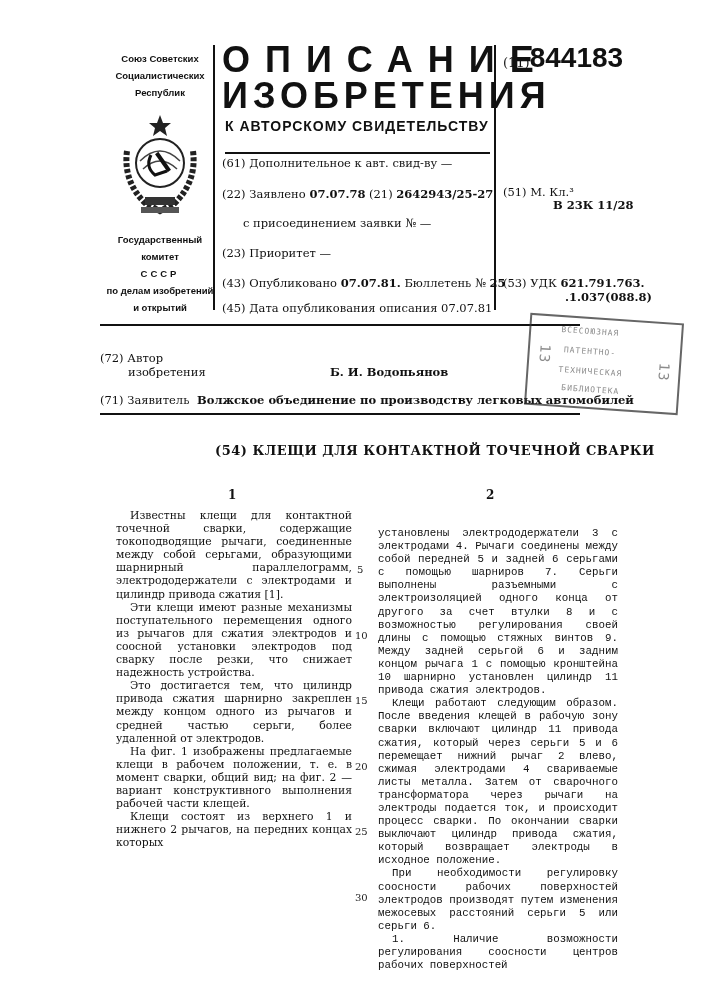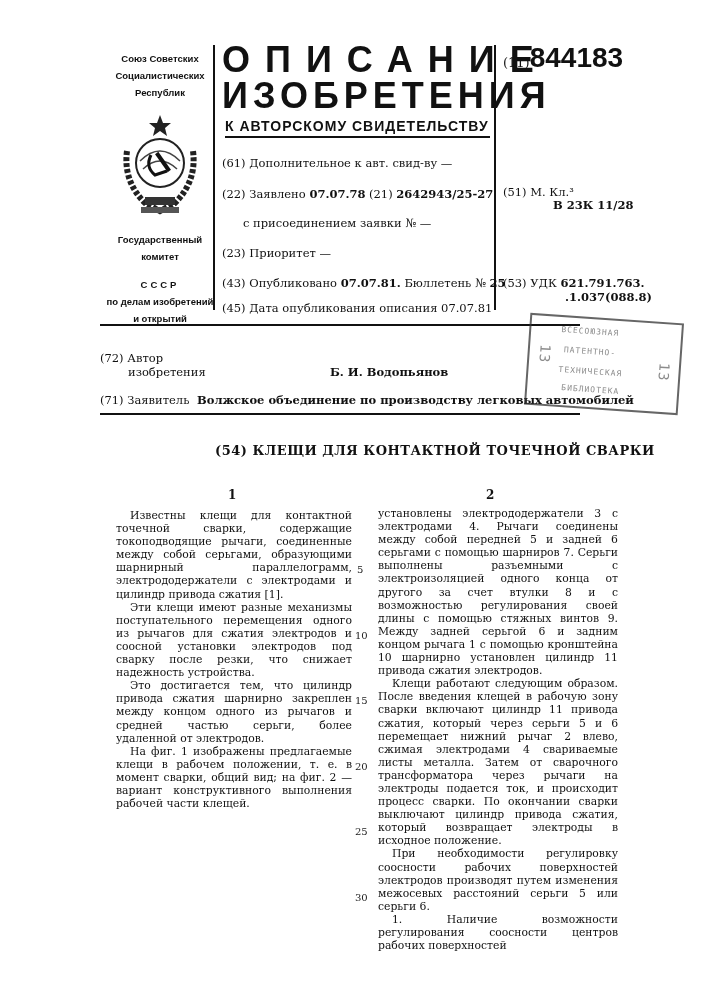--- a/index.html
+++ b/index.html
@@ -3,21 +3,21 @@
 <meta charset="utf-8">
 <style>
   html, body { margin: 0; padding: 0; background: #ffffff; }
   body { width: 707px; height: 1000px; position: relative; overflow: hidden; color: #111; font-family: "DejaVu Serif", serif; }
   .abs { position: absolute; }
   .left-block { left: 100px; top: 50px; width: 120px; text-align: center; font-family: "Liberation Sans", sans-serif; font-weight: bold; font-size: 9.5px; line-height: 17px; }
   .emblem { width: 90px; height: 108px; margin: 10px auto 12px; }
   .vline { position: absolute; width: 2px; background: #111; }
   .title1 { left: 222px; top: 42px; font-family: "Liberation Sans", sans-serif; font-weight: 900; font-size: 36px; letter-spacing: 15px; line-height: 36px; }
   .title2 { left: 222px; top: 78px; font-family: "Liberation Sans", sans-serif; font-weight: 900; font-size: 36px; letter-spacing: 5px; line-height: 36px; }
-  .subtitle { left: 225px; top: 118px; width: 265px; font-family: "Liberation Sans", sans-serif; font-weight: bold; font-size: 14px; letter-spacing: 1px; border-bottom: 2px solid #111; padding-bottom: 2px; }
+  .subtitle { left: 225px; top: 118px; width: 265px; font-family: "Liberation Sans", sans-serif; font-weight: bold; font-size: 14px; letter-spacing: 1px; border-bottom: 2px solid #111; padding-bottom: 18px; }
   .patno { left: 503px; top: 42px; }
   .patno .pre { font-size: 13px; font-family: "DejaVu Serif", serif; }
   .patno .num { font-family: "Liberation Sans", sans-serif; font-weight: 900; font-size: 28px; }
   .meta { font-size: 11.5px; line-height: 14px; white-space: nowrap; }
   .meta b { font-weight: bold; }
   .hr { position: absolute; height: 2px; background: #111; }
   .author { font-size: 11.5px; line-height: 14px; margin-top: 10px; }
   .stamp { left: 527px; top: 318px; width: 150px; height: 88px; border: 2px solid #333; transform: rotate(4deg); opacity: 0.75; }
   .stamp .st { position: absolute; font-family: "DejaVu Sans Mono", monospace; font-size: 8px; color: #666; letter-spacing: 1px; }
   .heading { left: 215px; top: 443px; font-size: 13px; font-weight: bold; letter-spacing: 0.5px; }
@@ -40,21 +40,21 @@
       <circle cx="45" cy="52" r="24" fill="#fff" stroke="#222" stroke-width="2"></circle>
       <path d="M25,50 Q45,30 65,50" stroke="#444" stroke-width="1.5" fill="none"></path>
       <path d="M28,58 Q45,42 62,58" stroke="#444" stroke-width="1.5" fill="none"></path>
       <path d="M36,44 Q30,56 40,64 L52,60" stroke="#111" stroke-width="3" fill="none"></path>
       <rect x="46" y="40" width="4" height="22" fill="#111" transform="rotate(-35 48 51)"></rect>
       <rect x="30" y="86" width="30" height="8" fill="#333"></rect>
       <rect x="26" y="96" width="38" height="6" fill="#555"></rect>
     </svg>
   </div>
   <div>Государственный комитет</div>
-  <div style="letter-spacing:3px;margin-top:11px;">СССР</div>
+  <div style="letter-spacing:3px;">СССР</div>
   <div>по делам изобретений</div>
   <div>и открытий</div>
 </div>
 
 <div class="vline" style="left:213px; top:45px; height:265px;"></div>
 <div class="vline" style="left:494px; top:45px; height:265px;"></div>
 
 <div class="abs title1">ОПИСАНИЕ</div>
 <div class="abs title2">ИЗОБРЕТЕНИЯ</div>
 <div class="abs subtitle">К АВТОРСКОМУ СВИДЕТЕЛЬСТВУ</div>
@@ -104,27 +104,28 @@
 <div class="abs heading">(54) КЛЕЩИ ДЛЯ КОНТАКТНОЙ ТОЧЕЧНОЙ СВАРКИ</div>
 
 <div class="abs colnum" style="left:228px; top:488px;">1</div>
 <div class="abs colnum" style="left:486px; top:488px;">2</div>
 
 <div class="abs col" style="left:116px; top:509px; width:236px;">
   <p>Известны клещи для контактной точечной сварки, содержащие токоподводящие рычаги, соединенные между собой серьгами, образующими шарнирный параллелограмм, электрододержатели с электродами и цилиндр привода сжатия [1].</p>
   <p>Эти клещи имеют разные механизмы поступательного перемещения одного из рычагов для сжатия электродов и соосной установки электродов под сварку после резки, что снижает надежность устройства.</p>
   <p>Это достигается тем, что цилиндр привода сжатия шарнирно закреплен между концом одного из рычагов и средней частью серьги, более удаленной от электродов.</p>
   <p>На фиг. 1 изображены предлагаемые клещи в рабочем положении, т. е. в момент сварки, общий вид; на фиг. 2 — вариант конструктивного выполнения рабочей части клещей.</p>
+  <p>Клещи состоят из верхнего 1 и нижнего 2 рычагов, на передних концах которых</p>
 </div>
 
 <div class="abs linenum" style="left:357px; top:564px;">5</div>
 <div class="abs linenum" style="left:355px; top:630px;">10</div>
 <div class="abs linenum" style="left:355px; top:695px;text-align:center;">15</div>
 <div class="abs linenum" style="left:355px; top:761px;">20</div>
 <div class="abs linenum" style="left:355px; top:826px;">25</div>
 <div class="abs linenum" style="left:355px; top:892px;">30</div>
 
-<div class="abs col" style="left:378px; top:507px; width:240px;">
+<div class="abs col" style="left:378px; top:527px; width:240px;font-family:Liberation Mono, monospace;">
   <p style="text-indent:0;">установлены электрододержатели 3 с электродами 4. Рычаги соединены между собой передней 5 и задней 6 серьгами с помощью шарниров 7. Серьги выполнены разъемными с электроизоляцией одного конца от другого за счет втулки 8 и с возможностью регулирования своей длины с помощью стяжных винтов 9. Между задней серьгой 6 и задним концом рычага 1 с помощью кронштейна 10 шарнирно установлен цилиндр 11 привода сжатия электродов.</p>
   <p>Клещи работают следующим образом. После введения клещей в рабочую зону сварки включают цилиндр 11 привода сжатия, который через серьги 5 и 6 перемещает нижний рычаг 2 влево, сжимая электродами 4 свариваемые листы металла. Затем от сварочного трансформатора через рычаги на электроды подается ток, и происходит процесс сварки. По окончании сварки выключают цилиндр привода сжатия, который возвращает электроды в исходное положение.</p>
   <p>При необходимости регулировку соосности рабочих поверхностей электродов производят путем изменения межосевых расстояний серьги 5 или серьги 6.</p>
   <p>1. Наличие возможности регулирования соосности центров рабочих поверхностей</p>
 </div>
 
 </body></html>

